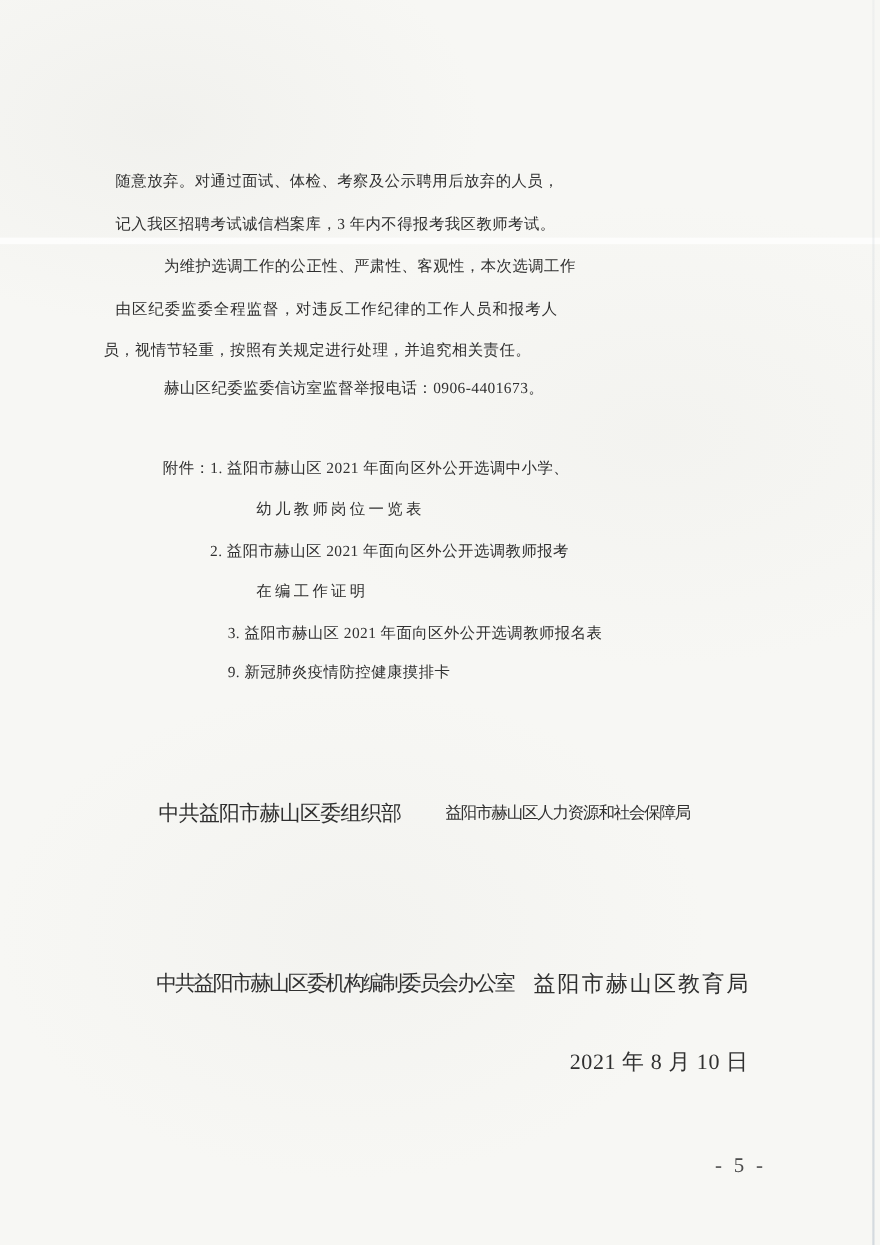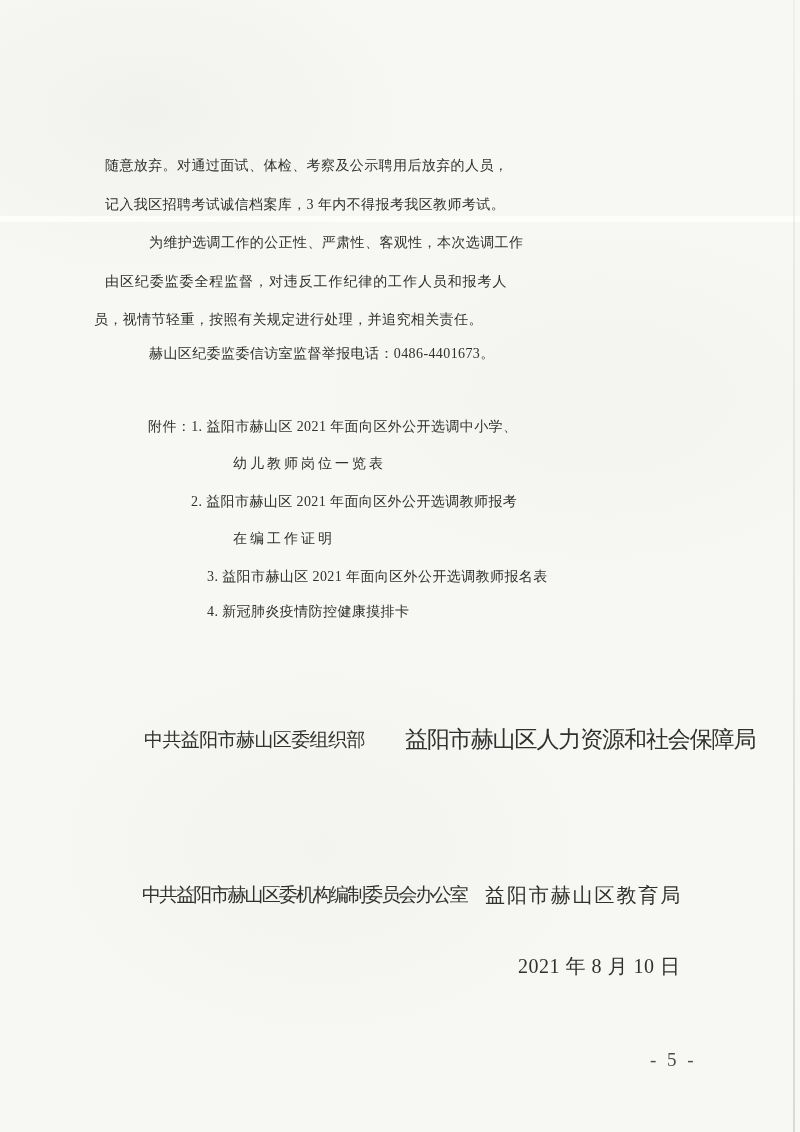--- a/index.html
+++ b/index.html
@@ -28,48 +28,48 @@
     background:linear-gradient(to bottom, rgba(200,206,213,0.18), rgba(184,194,205,0.55));
     pointer-events:none;
   }
   .ln{
     position:absolute;white-space:pre;
     font-size:14px;line-height:24px;letter-spacing:0.4px;
   }
   .att-cont{letter-spacing:3px;}
   .sig{position:absolute;white-space:pre;line-height:22px;}
   .sig-1a{font-size:19px;letter-spacing:-0.6px;}
-  .sig-1b{font-size:23px;letter-spacing:-1.1px;}
+  .sig-1b{font-size:15px;letter-spacing:-1.1px;}
   .sig-2a{font-size:19px;letter-spacing:-1.9px;}
   .sig-2b{font-size:20px;letter-spacing:1.9px;}
   .sig-date{font-size:20px;letter-spacing:0.5px;margin-top:32px;}
   .page-num{
     position:absolute;left:650px;top:1049px;
     font-size:19px;letter-spacing:3px;color:#4c4c4c;white-space:pre;
   }
 </style>
 </head>
 <body>
 
 <div class="paper-texture"></div>
 <div class="scan-band"></div>
 
 <div class="ln" style="left:105px;top:154px">随意放弃。对通过面试、体检、考察及公示聘用后放弃的人员，</div>
 <div class="ln" style="left:105px;top:193px">记入我区招聘考试诚信档案库，3 年内不得报考我区教师考试。</div>
 <div class="ln" style="left:149px;top:231px">为维护选调工作的公正性、严肃性、客观性，本次选调工作</div>
 <div class="ln" style="left:105px;top:270px;letter-spacing:0.9px">由区纪委监委全程监督，对违反工作纪律的工作人员和报考人</div>
 <div class="ln" style="left:94px;top:308px">员，视情节轻重，按照有关规定进行处理，并追究相关责任。</div>
-<div class="ln" style="left:149px;top:342px">赫山区纪委监委信访室监督举报电话：0486-4401673。</div>
+<div class="ln" style="left:149px;top:342px">赫山区纪委监委信访室监督举报电话：0906-4401673。</div>
 
 <div class="ln" style="left:148px;top:415px">附件：1. 益阳市赫山区 2021 年面向区外公开选调中小学、</div>
 <div class="ln att-cont" style="left:233px;top:452px">幼儿教师岗位一览表</div>
 <div class="ln" style="left:191px;top:490px">2. 益阳市赫山区 2021 年面向区外公开选调教师报考</div>
 <div class="ln att-cont" style="left:233px;top:527px">在编工作证明</div>
 <div class="ln" style="left:207px;top:565px">3. 益阳市赫山区 2021 年面向区外公开选调教师报名表</div>
-<div class="ln" style="left:207px;top:600px">4. 新冠肺炎疫情防控健康摸排卡</div>
+<div class="ln" style="left:207px;top:600px">9. 新冠肺炎疫情防控健康摸排卡</div>
 
 <div class="sig sig-1a" style="left:144px;top:729px">中共益阳市赫山区委组织部</div>
 <div class="sig sig-1b" style="left:405px;top:729px">益阳市赫山区人力资源和社会保障局</div>
 <div class="sig sig-2a" style="left:142px;top:884px">中共益阳市赫山区委机构编制委员会办公室</div>
 <div class="sig sig-2b" style="left:485px;top:884px">益阳市赫山区教育局</div>
 <div class="sig sig-date" style="left:518px;top:923px">2021 年 8 月 10 日</div>
 
 <div class="page-num">- 5 -</div>
 
 <div class="scan-edge"></div>

